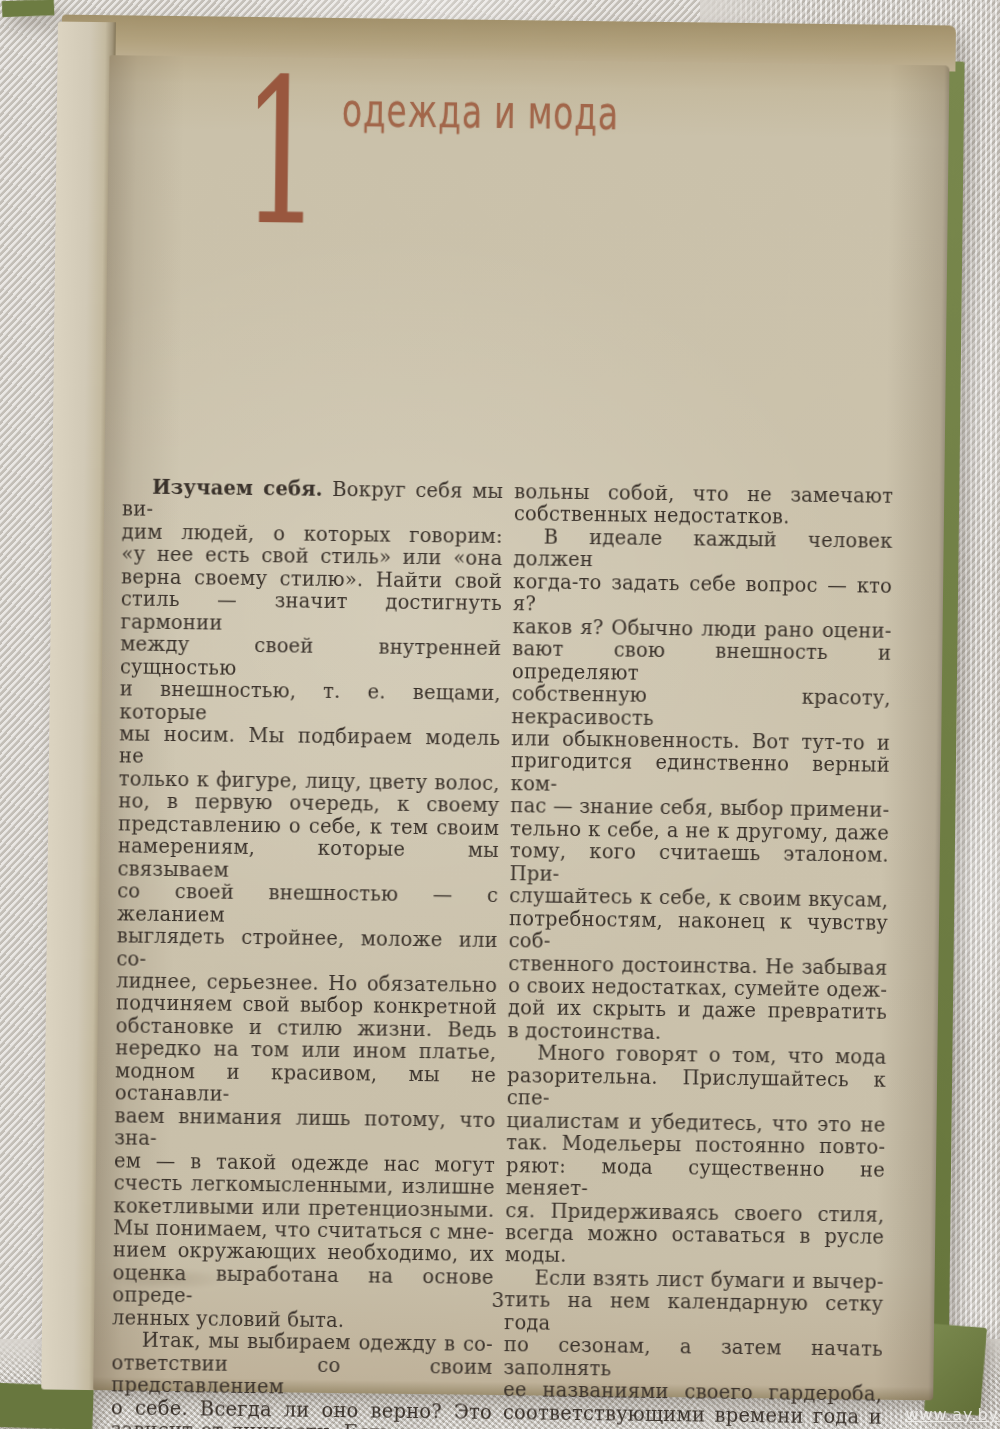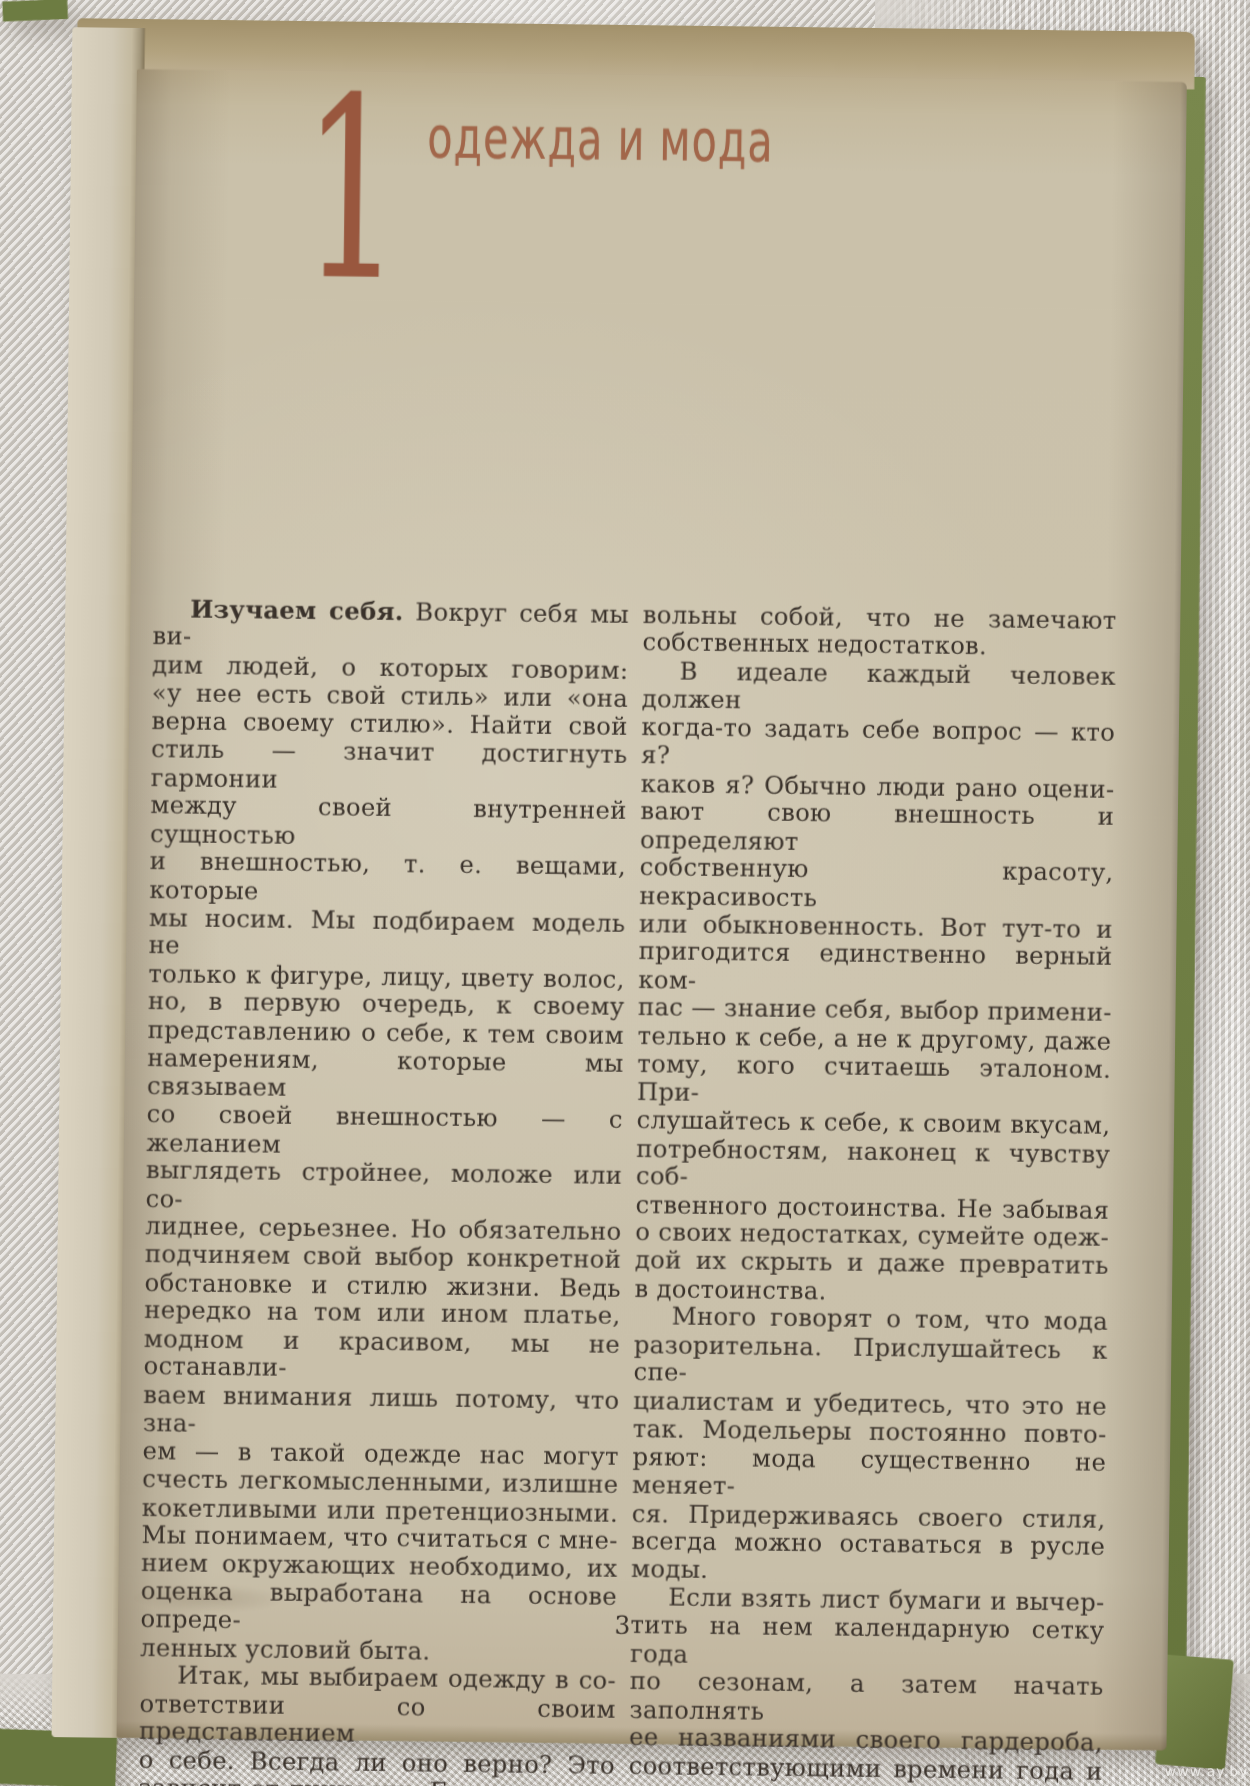--- a/index.html
+++ b/index.html
@@ -106,22 +106,23 @@
     position:absolute;left:18px;top:1228px;width:771px;
     text-align:center;font-size:20px;color:var(--ink);
   }
   .smudge{
     position:absolute;left:12px;top:1212px;width:120px;height:22px;
     background:radial-gradient(closest-side, rgba(90,75,55,.18), rgba(90,75,55,0));
     filter:blur(1px);
   }
   .watermark{
     position:absolute;right:1px;bottom:5px;
-    font-family:"DejaVu Sans", sans-serif;font-size:11px;letter-spacing:1px;
+    font-family:"DejaVu Sans", sans-serif;font-size:16px;letter-spacing:1px;
     color:rgba(242,241,238,.85);
+    text-decoration:underline;
   }
 </style>
 </head>
 <body>
 
 <div class="wall"></div>
 <div class="wall-ribbed"></div>
 <div class="wall-weave-bottom"></div>
 
 <div class="book">

